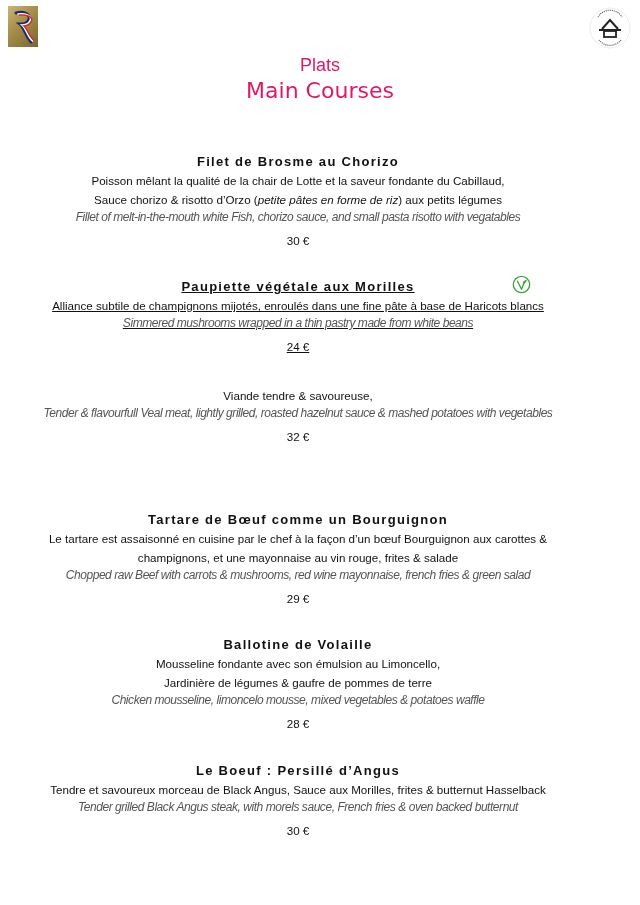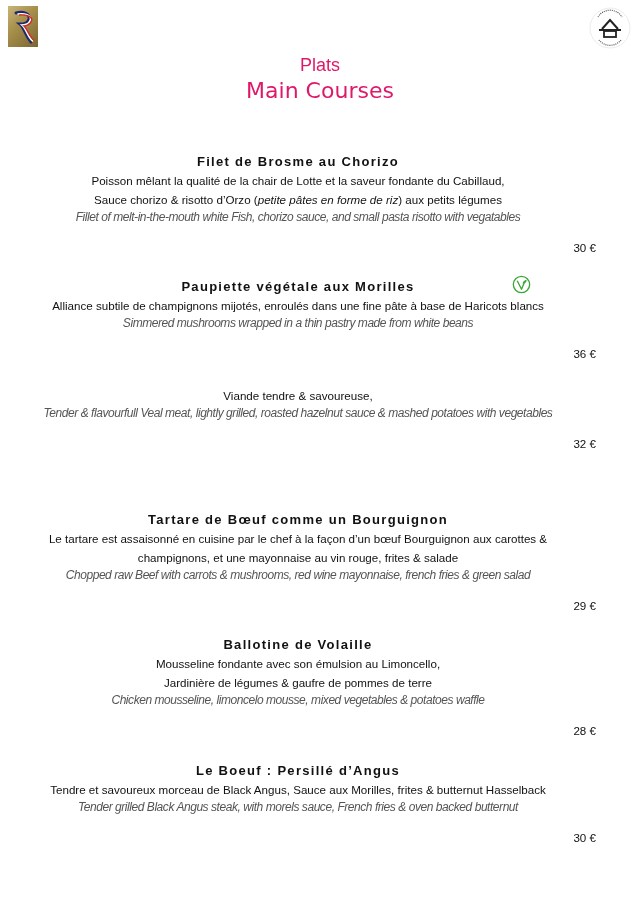--- a/index.html
+++ b/index.html
@@ -85,22 +85,21 @@
       font-size: 12px;
       line-height: 17px;
       color: #555;
       letter-spacing: -0.45px;
     }
     .dish-price {
       font-family: "Liberation Sans", sans-serif;
       font-size: 11.6px;
       line-height: 19px;
       color: #111;
-      margin-top: 12px;
-      text-align: right;
+      margin-top: 5px;
     }
     .veg-badge {
       position: absolute;
       left: 512px;
       top: -3px;
       width: 19px;
       height: 19px;
     }
     .veg-badge svg { width: 19px; height: 19px; }
   </style>
@@ -130,32 +129,32 @@
 <div class="header header-subtitle">Main Courses</div>
 
 <div class="dish" style="top:153px;">
   <div class="dish-name">Filet de Brosme au Chorizo</div>
   <div class="dish-desc">Poisson mêlant la qualité de la chair de Lotte et la saveur fondante du Cabillaud,</div>
   <div class="dish-desc"><span>Sauce chorizo &amp; risotto d’Orzo (</span><em>petite pâtes en forme de riz</em><span>) aux petits légumes</span></div>
   <div class="dish-en">Fillet of melt-in-the-mouth white Fish, chorizo sauce, and small pasta risotto with vegatables</div>
   <div class="dish-price">30 €</div>
 </div>
 
-<div class="dish" style="top:278px;">
+<div class="dish" style="top:278px;text-decoration:underline;">
   <div class="veg-badge">
     <svg viewBox="0 0 20 20">
       <circle cx="10" cy="10" r="8.6" fill="#ffffff" stroke="#3aa635" stroke-width="1.4"></circle>
       <path d="M5.5 6 L10 15 L13 8" fill="none" stroke="#3aa635" stroke-width="1.4" stroke-linejoin="round"></path>
       <path d="M11 9 C12 5.5, 15 5, 15.5 5 C15.5 7.5, 13.5 9.5, 11 9 Z" fill="#3aa635"></path>
     </svg>
   </div>
   <div class="dish-name">Paupiette végétale aux Morilles</div>
   <div class="dish-desc">Alliance subtile de champignons mijotés, enroulés dans une fine pâte à base de Haricots blancs</div>
   <div class="dish-en">Simmered mushrooms wrapped in a thin pastry made from white beans</div>
-  <div class="dish-price">36 €</div>
+  <div class="dish-price">24 €</div>
 </div>
 
 <div class="dish" style="top:386px;">
   <div class="dish-desc">Viande tendre &amp; savoureuse,</div>
   <div class="dish-en">Tender &amp; flavourfull Veal meat, lightly grilled, roasted hazelnut sauce &amp; mashed potatoes with vegetables</div>
   <div class="dish-price">32 €</div>
 </div>
 
 <div class="dish" style="top:511px;">
   <div class="dish-name">Tartare de Bœuf comme un Bourguignon</div>

